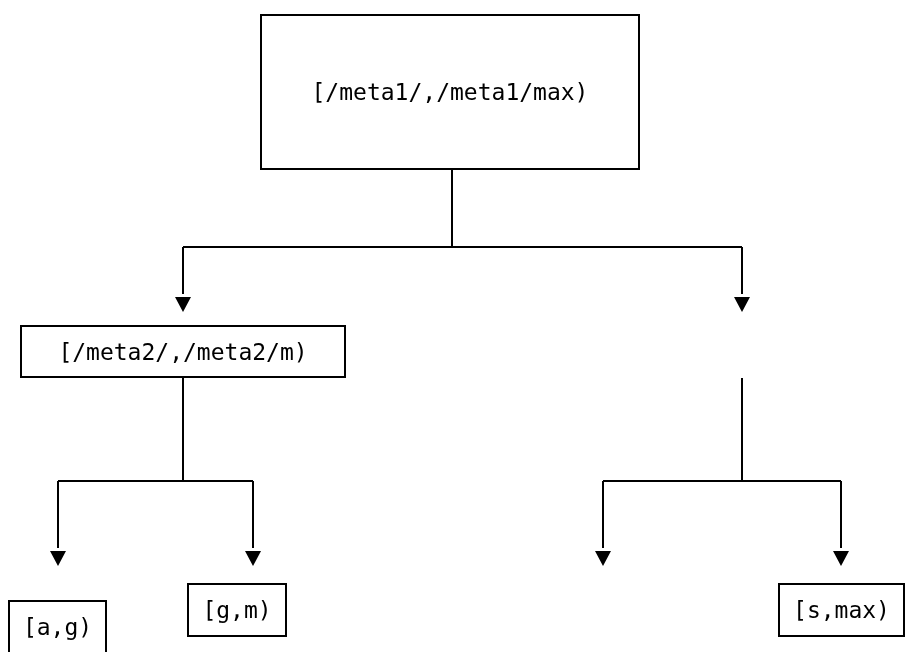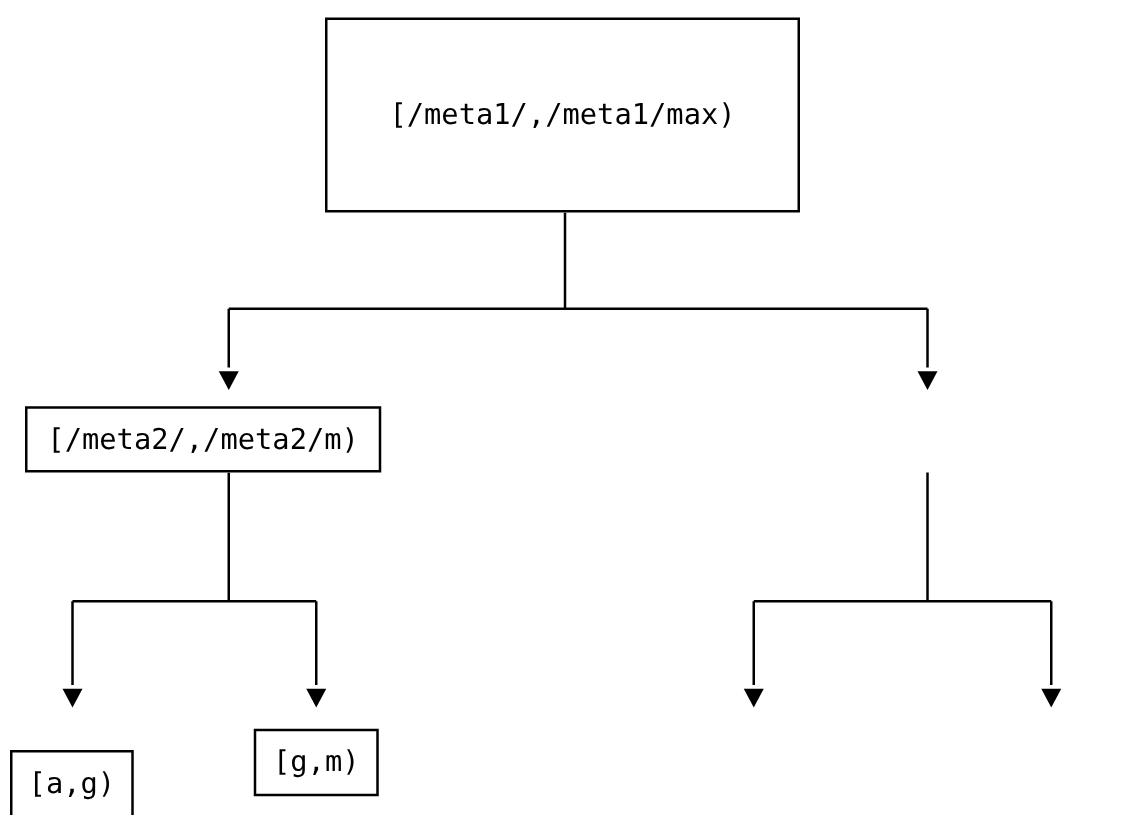--- a/index.html
+++ b/index.html
@@ -30,24 +30,24 @@
     display: flex;
     align-items: center;
     justify-content: center;
     font-size: 23px;
     color: #000000;
     white-space: nowrap;
     text-align: center;
   }
   
   .node-root      { left: 260px; top: 14px;  width: 380px; height: 156px; }
-  .node-left      { left: 20px;  top: 325px; width: 285px; height: 53px; }
+  .node-left      { left: 20px;  top: 325px; width: 326px; height: 53px; }
   .node-right     { left: 580px; top: 325px; width: 323px; height: 53px; }
   .node-leaf-ag   { left: 8px;   top: 600px; width: 99px;  height: 54px; }
-  .node-leaf-gm   { left: 203px; top: 583px; width: 100px; height: 54px; }
+  .node-leaf-gm   { left: 187px; top: 583px; width: 100px; height: 54px; }
   .node-leaf-ms   { left: 553px; top: 583px; width: 99px;  height: 54px; }
   .node-leaf-smax { left: 778px; top: 583px; width: 127px; height: 54px; }
   .edge-line {
     fill: none;
     stroke: #000000;
     stroke-width: 2px;
   }
   .arrowhead {
     fill: #000000;
     stroke: none;
@@ -99,14 +99,17 @@
 
   <div class="node node-leaf-ag">
     <span>[a,g)</span>
   </div>
 
   <div class="node node-leaf-gm">
     <span>[g,m)</span>
   </div>
 
 
+  <div class="node node-leaf-smax">
+    <span>[s,max)</span>
+  </div>
 
 </div>
 
 </body></html>

